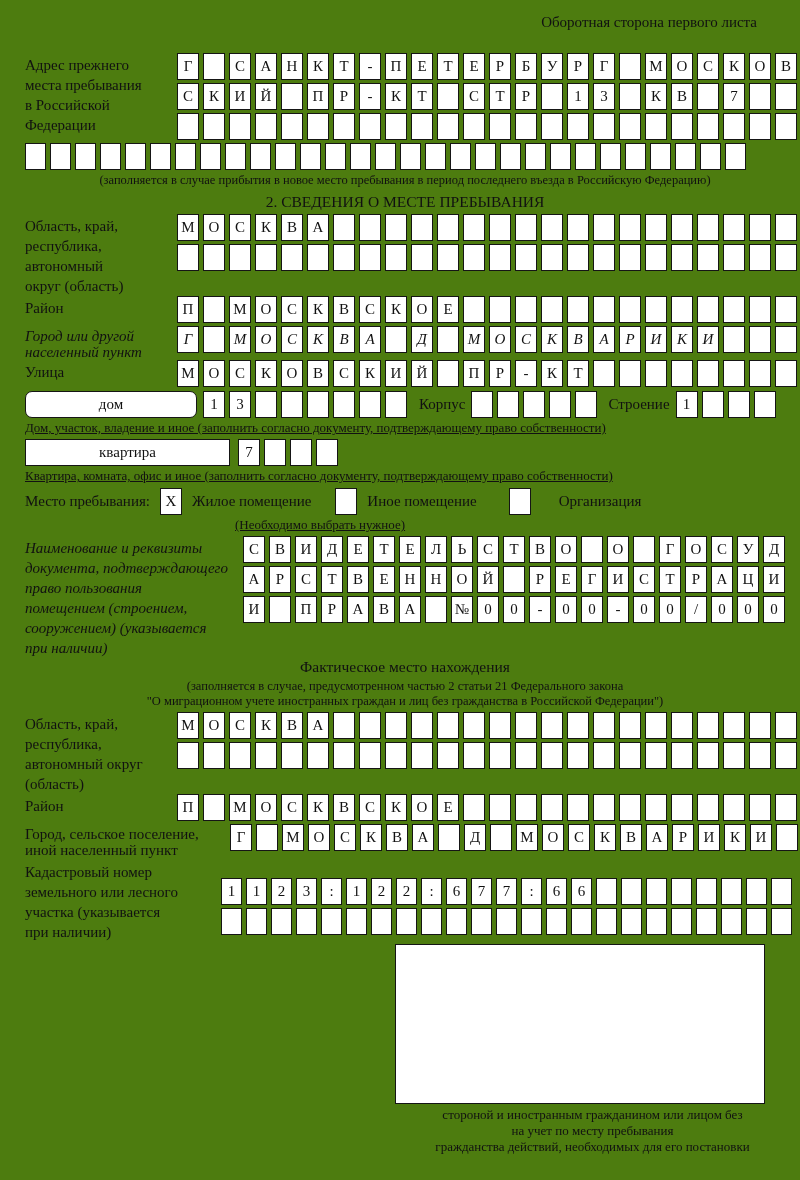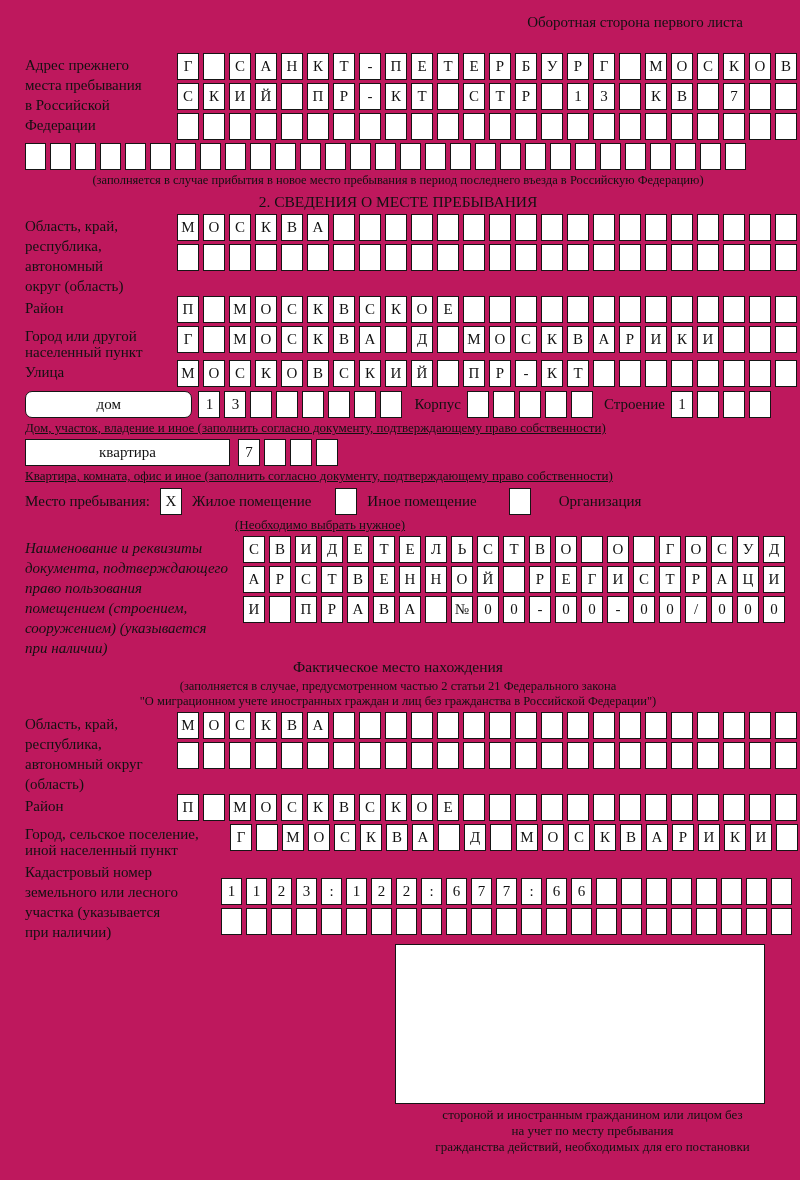--- a/index.html
+++ b/index.html
@@ -1,20 +1,20 @@
 <!DOCTYPE html>
 <html><head>
 <meta charset="utf-8">
 <style>
   * { margin:0; padding:0; box-sizing:border-box; }
   html,body { background:#ffffff; }
   .page {
-    width:800px; height:1180px; overflow:hidden; background:#be185d;
+    width:800px; height:1180px; overflow:hidden; background:#4d7c0f;
     font-family:"Liberation Serif","DejaVu Serif",serif; color:#111;
-    padding:14px 29px 0 25px; position:relative;
+    padding:14px 15px 0 25px; position:relative;
   }
   .header-note { text-align:right; font-size:15px; padding-right:28px; }
 
   
   .fblock { display:flex; align-items:flex-start; }
   .flabel { flex:0 0 152px; font-size:15px; line-height:20px; padding-top:2px; }
   .flabel.wide { flex-basis:218px;font-style:italic; }
   .flabel.city2 { flex-basis:205px; }
   .flabel.cad { flex-basis:196px; }
   .rows { display:flex; flex-direction:column; gap:3px; }
@@ -38,21 +38,21 @@
   }
   .wb-dom { width:172px;border-radius:7px; }
   .wb-kv { width:205px; }
   .small-lab { font-size:15px; }
 
   .stamp-wrap { margin-left:370px; width:395px; }
   .stamp-box { width:370px; height:160px; border:1.8px solid #151515; background:#fff; }
   .stamp-caption { font-size:13px; line-height:16px; text-align:center; width:395px; margin-top:3px; }
 
   .mt2{margin-top:2px}.mt3{margin-top:3px}.mt4{margin-top:4px}.mt5{margin-top:5px}.mt22{margin-top:22px}
-  .minh30 { min-height:30px; } 
+  .minh30 { min-height:30px;font-style:italic; } 
 </style>
 </head>
 <body>
 
 <div class="page">
 
   <div class="header-note">Оборотная сторона первого листа</div>
 
   <div class="fblock mt22">
     <div class="flabel">

